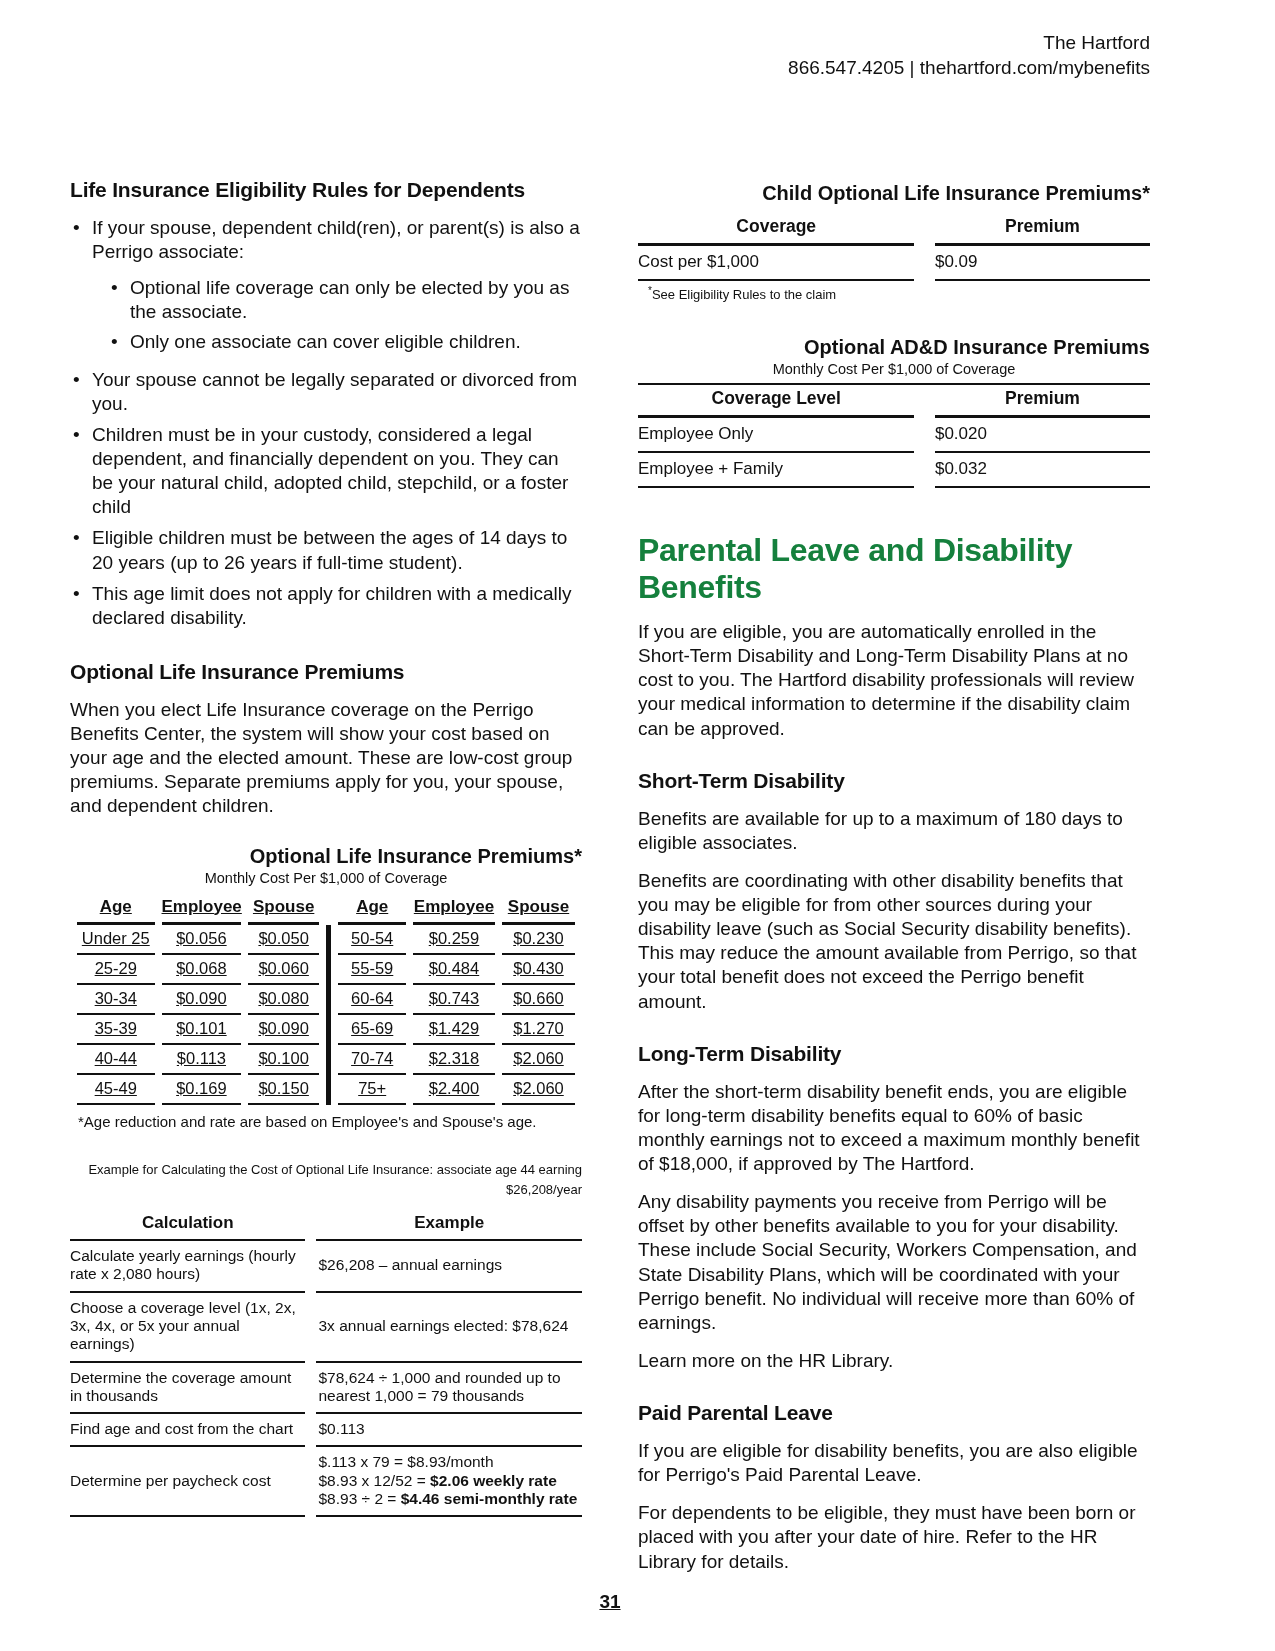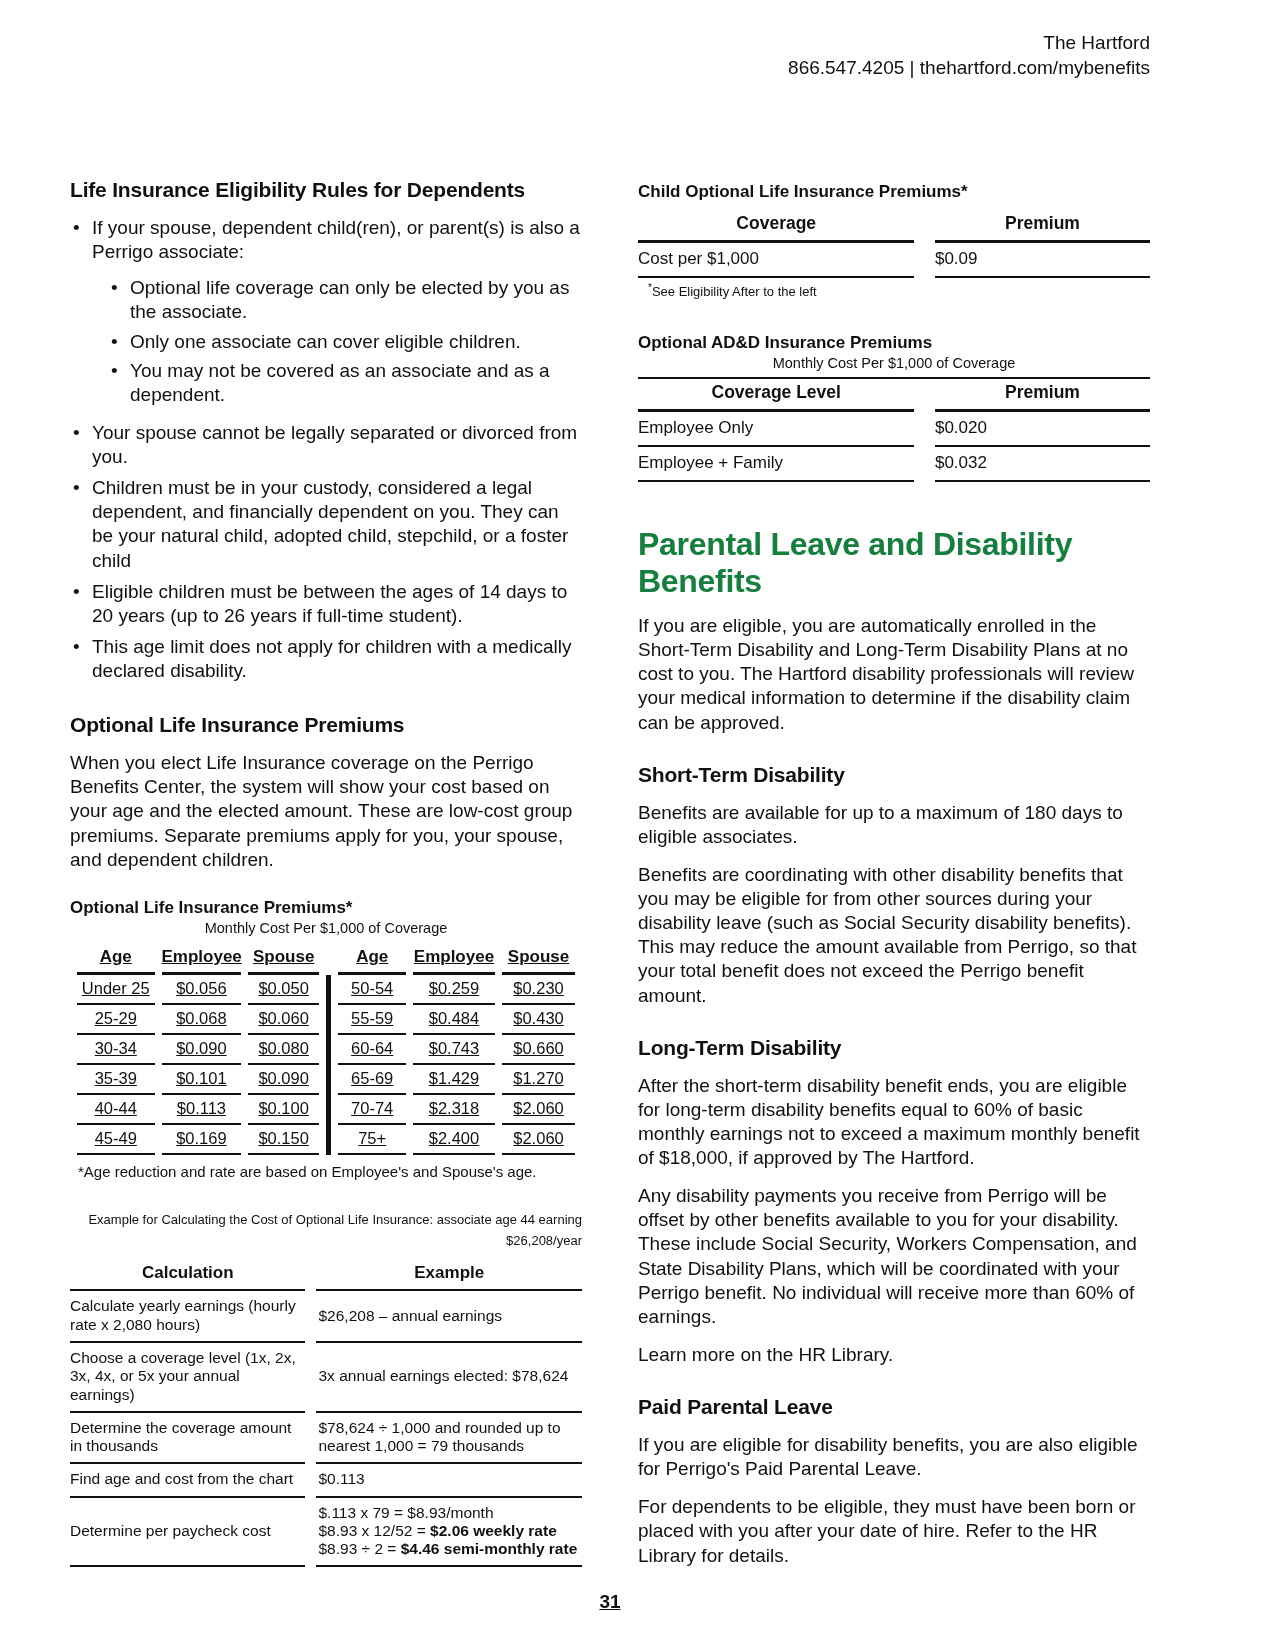--- a/index.html
+++ b/index.html
@@ -56,21 +56,21 @@
   }
   
   ul.b1 { list-style: none; font-size: 19px; line-height: 1.27; }
   ul.b1 > li { position: relative; padding-left: 22px; margin-bottom: 7px; }
   ul.b1 > li::before { content: "\2022"; position: absolute; left: 3px; }
   ul.b2 { list-style: none; margin: 12px 0 14px 16px; }
   ul.b2 > li { position: relative; padding-left: 22px; margin-bottom: 5px; }
   ul.b2 > li::before { content: "\2022"; position: absolute; left: 3px; }
 
   
-  .tbl-title { text-align: left; font-size: 17px; font-weight: bold; }
+  .tbl-title { text-align: right; font-size: 20px; font-weight: bold; }
   .tbl-subtitle { text-align: center; font-size: 14.5px; margin-top: 2px; }
 
   
   table.premiums {
     width: 100%;
     table-layout: fixed;
     border-collapse: separate;
     border-spacing: 7px 0;
     margin-top: 8px;
     font-size: 16.5px;
@@ -188,21 +188,20 @@
     <div class="col">
 
       <h2 class="sec">Life Insurance Eligibility Rules for Dependents</h2>
 
       <ul class="b1">
         <li>
           <span>If your spouse, dependent child(ren), or parent(s) is also a Perrigo associate:</span>
           <ul class="b2">
             <li>Optional life coverage can only be elected by you as the associate.</li>
             <li>Only one associate can cover eligible children.</li>
-            <li>You may not be covered as an associate and as a dependent.</li>
           </ul>
         </li>
         <li>Your spouse cannot be legally separated or divorced from you.</li>
         <li>Children must be in your custody, considered a legal dependent, and financially dependent on you. They can be your natural child, adopted child, stepchild, or a foster child</li>
         <li>Eligible children must be between the ages of 14 days to 20 years (up to 26 years if full-time student).</li>
         <li>This age limit does not apply for children with a medically declared disability.</li>
       </ul>
 
       <h2 class="sec mt-sec">Optional Life Insurance Premiums</h2>
       <p class="body">When you elect Life Insurance coverage on the Perrigo Benefits Center, the system will show your cost based on your age and the elected amount. These are low-cost group premiums. Separate premiums apply for you, your spouse, and dependent children.</p>
@@ -349,21 +348,21 @@
           </tr>
         </thead>
         <tbody>
           <tr>
             <td>Cost per $1,000</td>
             <td class="gap"></td>
             <td>$0.09</td>
           </tr>
         </tbody>
       </table>
-      <div class="small-note"><sup class="ast">*</sup><span>See Eligibility After to the left</span></div>
+      <div class="small-note"><sup class="ast">*</sup><span>See Eligibility Rules to the claim</span></div>
 
       <div class="tbl-title" style="margin-top:34px;">Optional AD&amp;D Insurance Premiums</div>
       <div class="tbl-subtitle">Monthly Cost Per $1,000 of Coverage</div>
       <div class="full-rule"></div>
       <table class="duo" style="margin-top:0;">
         <thead>
           <tr>
             <th>Coverage Level</th>
             <th class="gap"></th>
             <th>Premium</th>

